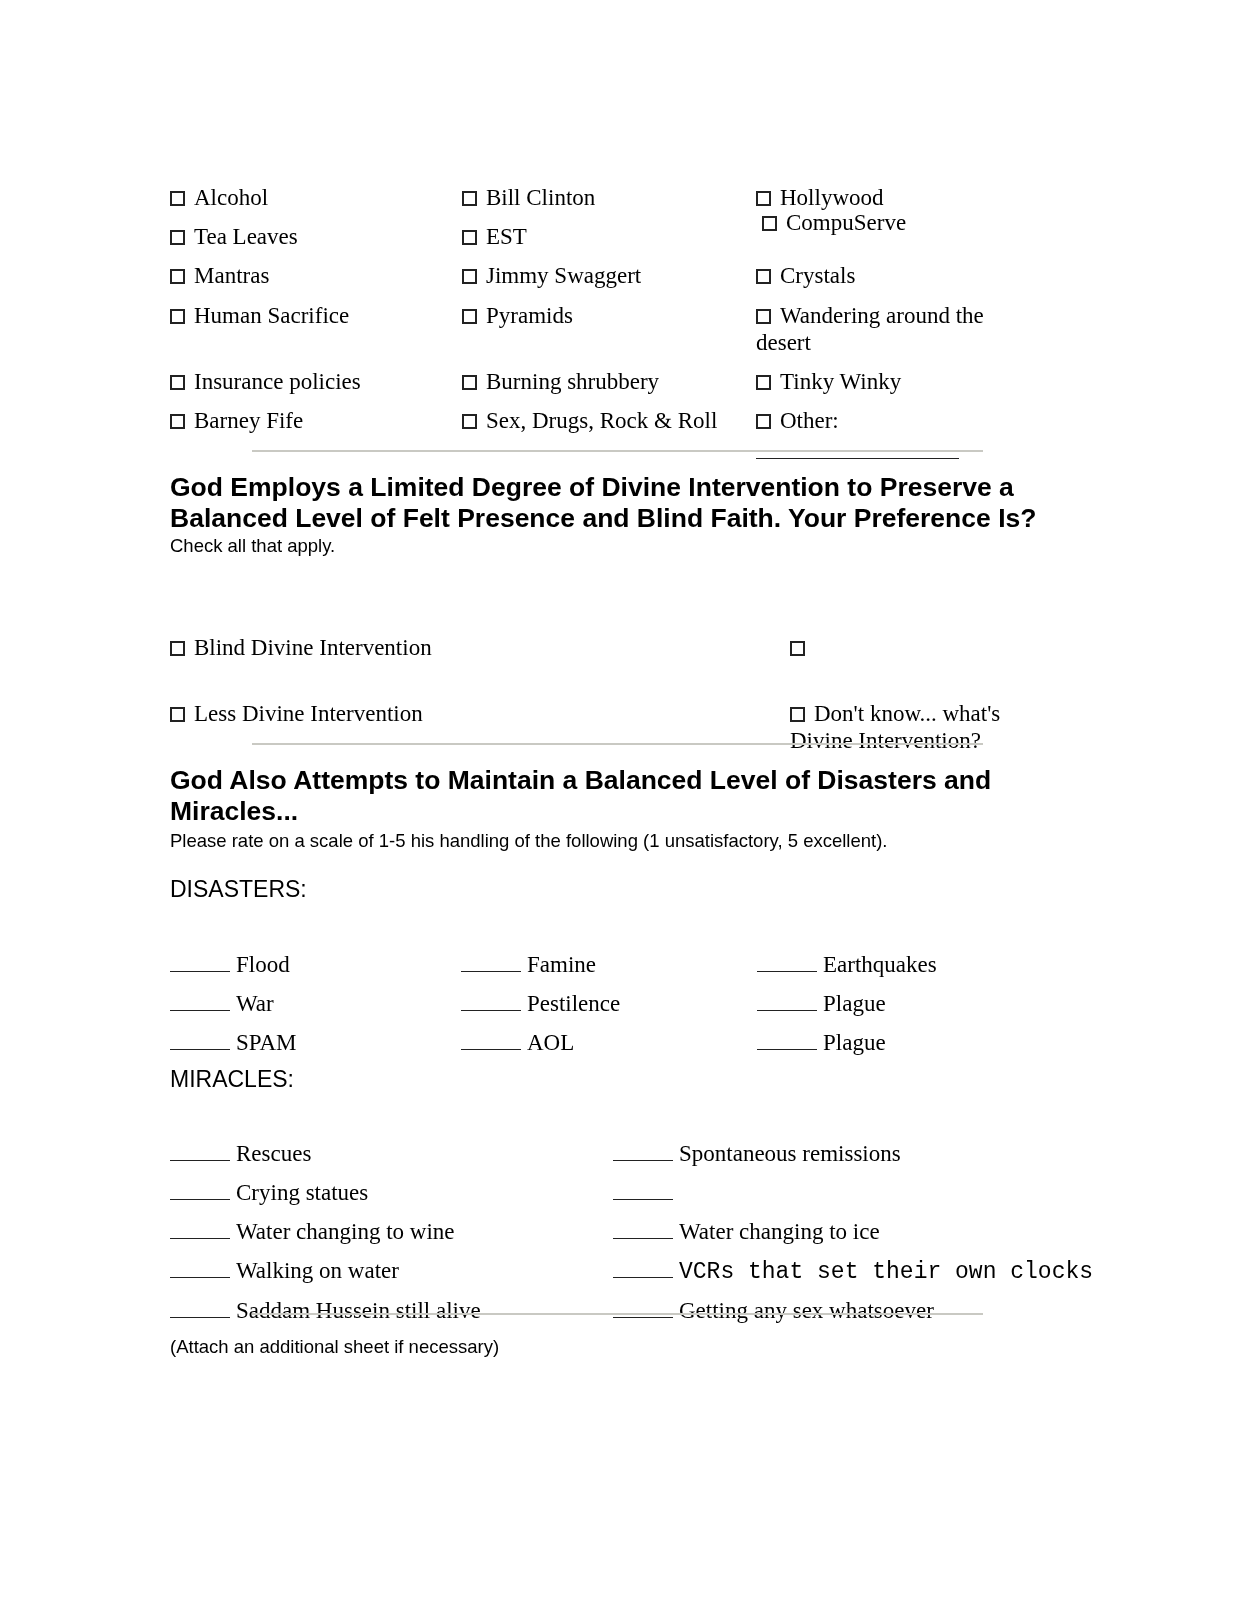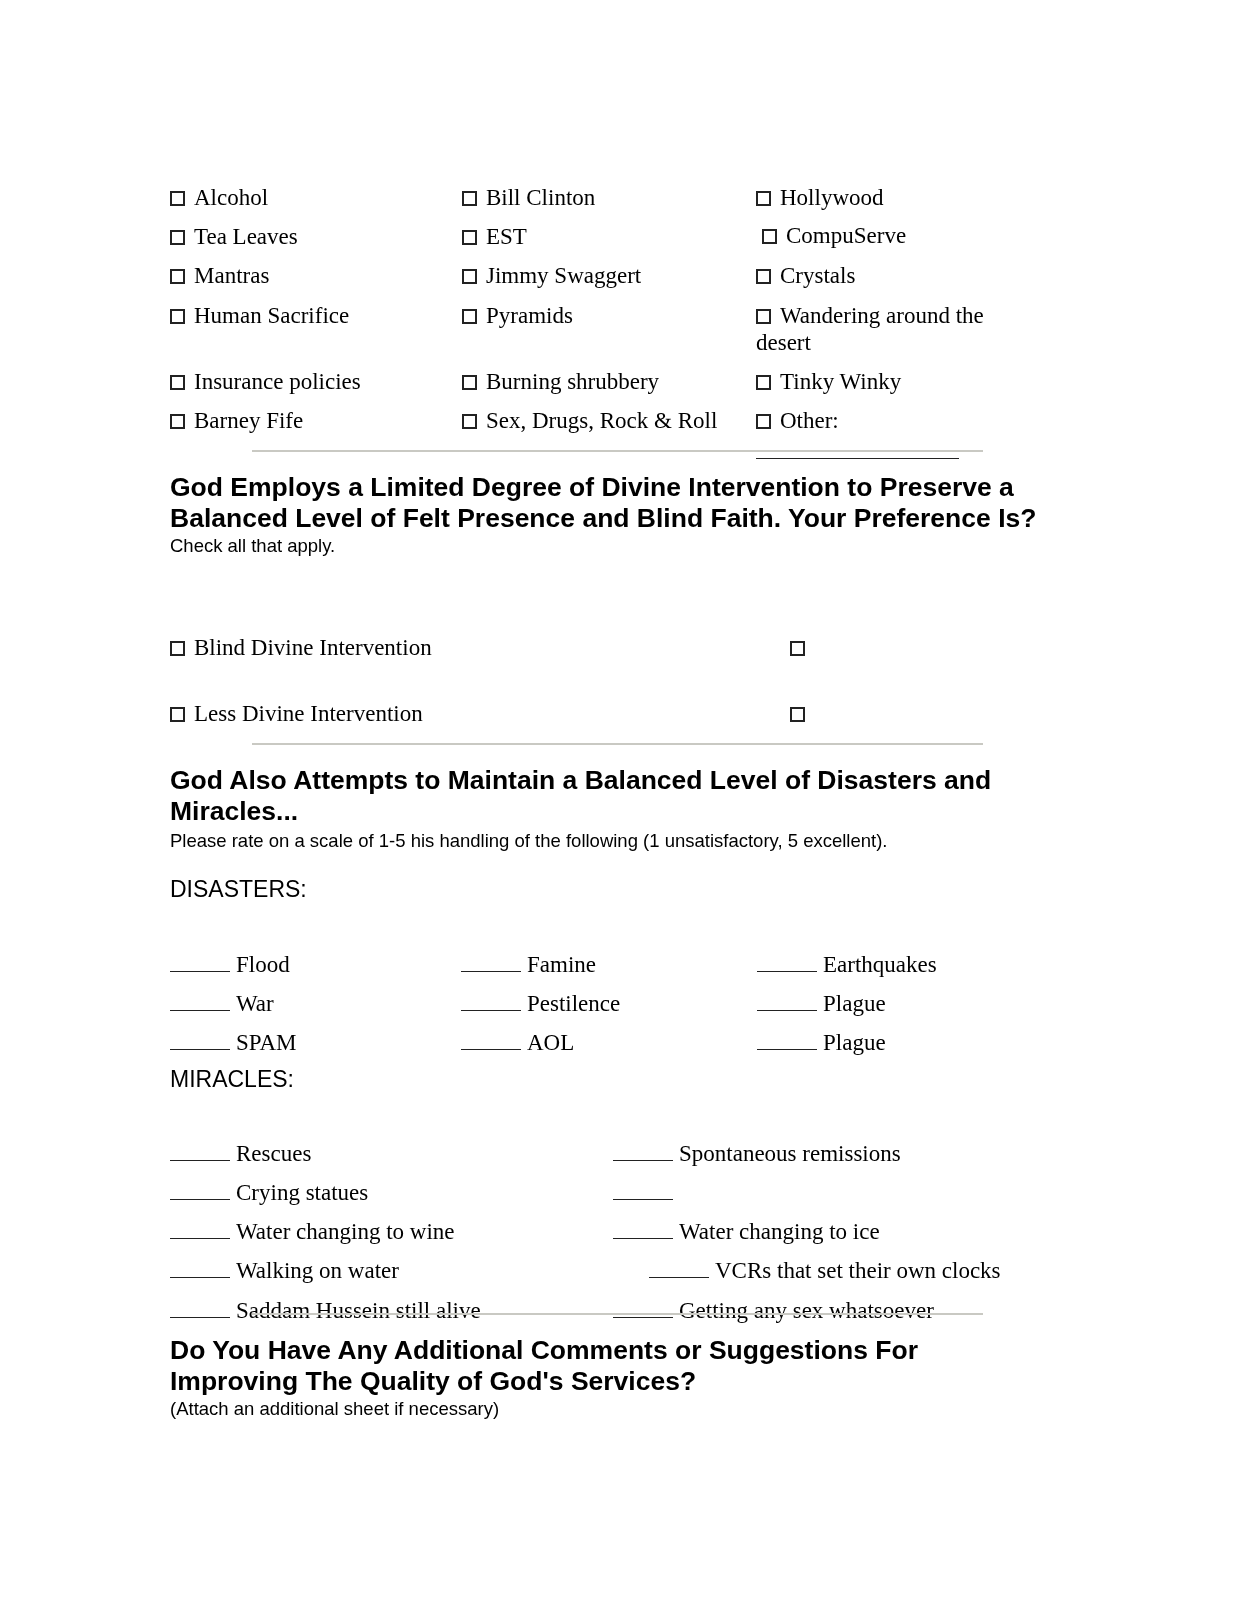--- a/index.html
+++ b/index.html
@@ -27,38 +27,38 @@
   <div class="abs serif" style="left:170px;top:371px;"><span class="cb"></span><span>Barney Fife</span></div>
 
   <div class="abs serif" style="left:462px;top:148px;"><span class="cb"></span><span>Bill Clinton</span></div>
   <div class="abs serif" style="left:462px;top:187px;"><span class="cb"></span><span>EST</span></div>
   <div class="abs serif" style="left:462px;top:226px;"><span class="cb"></span><span>Jimmy Swaggert</span></div>
   <div class="abs serif" style="left:462px;top:266px;"><span class="cb"></span><span>Pyramids</span></div>
   <div class="abs serif" style="left:462px;top:332px;"><span class="cb"></span><span>Burning shrubbery</span></div>
   <div class="abs serif" style="left:462px;top:371px;"><span class="cb"></span><span>Sex, Drugs, Rock &amp; Roll</span></div>
 
   <div class="abs serif" style="left:756px;top:148px;"><span class="cb"></span><span>Hollywood</span></div>
-  <div class="abs serif" style="left:756px;top:186px;padding-left:6px;"><span class="cb"></span><span>CompuServe</span></div>
+  <div class="abs serif" style="left:756px;top:173px;padding-left:6px;"><span class="cb"></span><span>CompuServe</span></div>
   <div class="abs serif" style="left:756px;top:226px;"><span class="cb"></span><span>Crystals</span></div>
   <div class="abs serif wrap" style="left:756px;top:266px;"><span class="cb"></span><span>Wandering around the desert</span></div>
   <div class="abs serif" style="left:756px;top:332px;"><span class="cb"></span><span>Tinky Winky</span></div>
   <div class="abs serif" style="left:756px;top:371px;text-align:center;"><span class="cb"></span><span>Other:</span></div>
   <div class="abs serif" style="left:756px;top:400px;width:203px;height:22px;border-bottom:1.5px solid #222;"></div>
 </div>
 
 <div class="rule" style="top:450px;"></div>
 
 <div class="abs" style="left:170px;top:472px;width:880px;">
   <h2>God Employs a Limited Degree of Divine Intervention to Preserve a Balanced Level of Felt Presence and Blind Faith. Your Preference Is?</h2>
   <div class="sub" style="margin-top:1px;">Check all that apply.</div>
 </div>
 <div class="abs serif" style="left:170px;top:598px;"><span class="cb"></span><span>Blind Divine Intervention</span></div>
 <div class="abs serif" style="left:170px;top:664px;"><span class="cb"></span><span>Less Divine Intervention</span></div>
 <div class="abs serif" style="left:790px;top:598px;width:260px;"><span class="cb"></span></div>
-<div class="abs serif" style="left:790px;top:664px;width:240px;"><span class="cb"></span></div>
+<div class="abs serif" style="left:790px;top:664px;width:240px;"><span class="cb"></span><span>Don't know... what's Divine Intervention?</span></div>
 
 <div class="rule" style="top:743px;"></div>
 
 <div class="abs" style="left:170px;top:765px;width:880px;">
   <h2>God Also Attempts to Maintain a Balanced Level of Disasters and Miracles...</h2>
   <div class="sub" style="margin-top:3px;">Please rate on a scale of 1-5 his handling of the following (1 unsatisfactory, 5 excellent).</div>
 </div>
 <div class="abs label" style="left:170px;top:876px;">DISASTERS:</div>
 
 <div class="abs serif" style="left:170px;top:915px;text-align:center;"><span class="blank"></span><span>Flood</span></div>
@@ -77,21 +77,20 @@
 
 <div class="abs serif" style="left:170px;top:1104px;"><span class="blank"></span><span>Rescues</span></div>
 <div class="abs serif" style="left:170px;top:1143px;"><span class="blank"></span><span>Crying statues</span></div>
 <div class="abs serif" style="left:170px;top:1182px;"><span class="blank"></span><span>Water changing to wine</span></div>
 <div class="abs serif" style="left:170px;top:1221px;"><span class="blank"></span><span>Walking on water</span></div>
 <div class="abs serif" style="left:170px;top:1261px;"><span class="blank"></span><span>Saddam Hussein still alive</span></div>
 
 <div class="abs serif" style="left:613px;top:1104px;"><span class="blank"></span><span>Spontaneous remissions</span></div>
 <div class="abs serif" style="left:613px;top:1143px;"><span class="blank"></span></div>
 <div class="abs serif" style="left:613px;top:1182px;"><span class="blank"></span><span>Water changing to ice</span></div>
-<div class="abs serif" style="left:649px;top:1221px;"><span class="blank"></span><span>VCRs that set their own clocks</span></div>
+<div class="abs serif" style="left:613px;top:1221px;font-family:Liberation Mono, monospace;"><span class="blank"></span><span>VCRs that set their own clocks</span></div>
 <div class="abs serif" style="left:613px;top:1261px;"><span class="blank"></span><span>Getting any sex whatsoever</span></div>
 
 <div class="rule" style="top:1313px;"></div>
 
 <div class="abs" style="left:170px;top:1335px;width:880px;">
-  <h2>Do You Have Any Additional Comments or Suggestions For Improving The Quality of God's Services?</h2>
   <div class="sub" style="margin-top:1px;">(Attach an additional sheet if necessary)</div>
 </div>
 
 </body></html>

